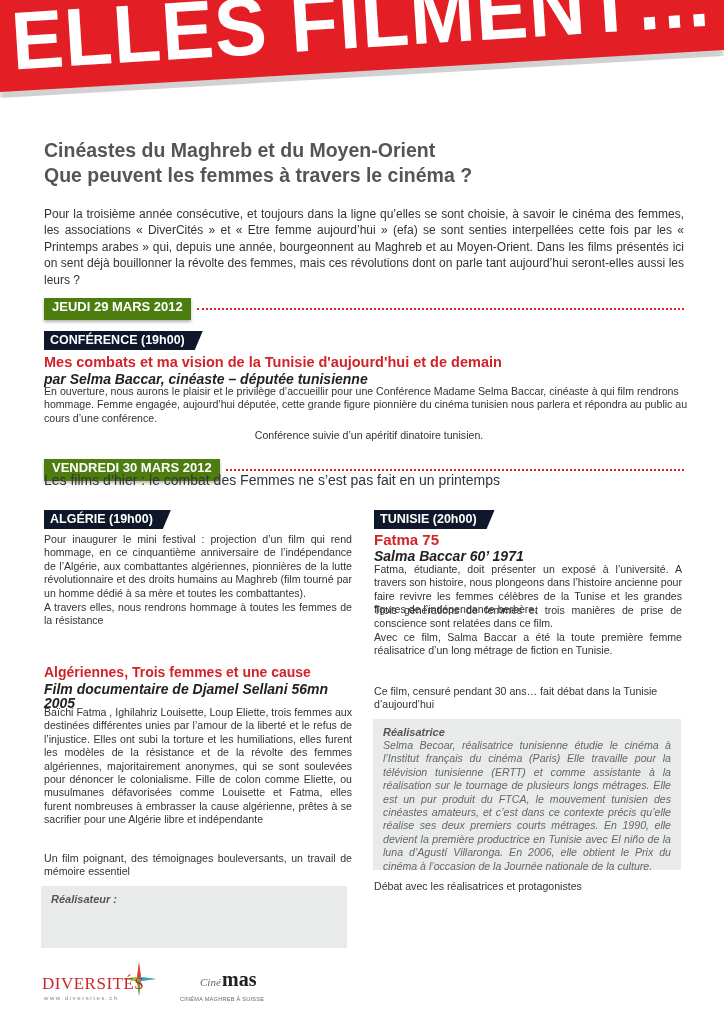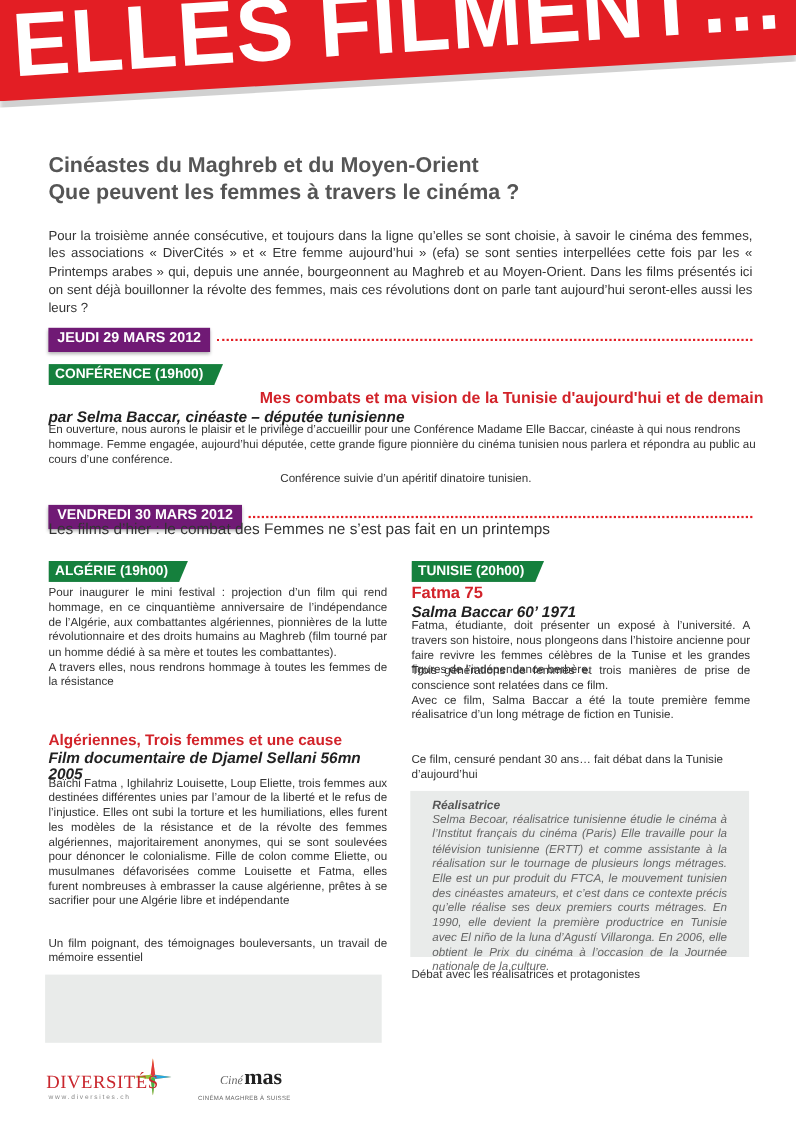--- a/index.html
+++ b/index.html
@@ -34,39 +34,39 @@
     font-size: 19.5px; font-weight: bold; color: #555; line-height: 25px;
   }
   .intro {
     position: absolute; left: 44px; top: 206px; width: 640px;
     font-size: 12px; line-height: 16.4px; color: #333; text-align: justify;
   }
 
   
   .date-row { position: absolute; left: 44px; width: 640px; height: 22px; display: flex; align-items: center; }
   .date-tag {
-    background: #701a75; color: #fff; font-weight: bold; font-size: 13px;
+    background: #4d7c0f; color: #fff; font-weight: bold; font-size: 13px;
     padding: 1px 8px; height: 22px; line-height: 16px; white-space: nowrap;
     box-shadow: 0 2px 3px rgba(0,0,0,0.3);
   }
   .date-dots { flex: 1; height: 0; border-top: 2px dotted #e31e24; margin-left: 6px; margin-top: 0; }
 
   .black-tag {
-    position: absolute; background: #15803d; color: #fff; font-weight: bold;
+    position: absolute; background: #0f172a; color: #fff; font-weight: bold;
     font-size: 12.5px; height: 19px; line-height: 19px; padding: 0 18px 0 6px; white-space: nowrap;
     clip-path: polygon(0 0, 100% 0, calc(100% - 8px) 100%, 0 100%);
     box-shadow: 0 2px 3px rgba(0,0,0,0.3);
   }
 
   .red-title { position: absolute; color: #d2232a; font-weight: bold; font-size: 14px; line-height: 17px; }
   .italic-sub { position: absolute; font-style: italic; font-weight: bold; font-size: 14px; color: #222; line-height: 14px; }
   .body-text { position: absolute; font-size: 10.6px; line-height: 13.4px; color: #333; }
   .justify { text-align: justify; }
 
-  .gray-box { position: absolute; background: #e9ebea; padding: 6px 20px; }
+  .gray-box { position: absolute; background: #e9ebea; padding: 6px 10px; }
   .gray-box .box-title { font-style: italic; font-weight: bold; font-size: 11px; color: #555; line-height: 14px; }
   .gray-box .box-body { font-style: italic; font-size: 10.6px; color: #666; line-height: 13.4px; text-align: justify; }
 
   
   .logo-diver { position: absolute; left: 42px; top: 962px; width: 115px; height: 44px; }
   .logo-diver .word { position: absolute; left: 0; top: 12px; font-family: "Liberation Serif", serif; font-size: 17px; color: #c9272e; letter-spacing: 0.5px; }
   .logo-diver .url { position: absolute; left: 2px; top: 33px; font-size: 6px; color: #888; letter-spacing: 1.6px; }
   .logo-diver .star { position: absolute; left: 80px; top: 0; width: 34px; height: 34px; }
   .logo-cine { position: absolute; left: 178px; top: 964px; width: 90px; height: 42px; }
   .logo-cine .year { position: absolute; left: 2px; top: -4px; font-size: 34px; font-weight: bold; color: transparent; -webkit-text-stroke: 1px #b5b59a; letter-spacing: 1px; }
@@ -90,41 +90,42 @@
 
 <p class="intro">Pour la troisième année consécutive, et toujours dans la ligne qu’elles se sont choisie, à savoir le cinéma des femmes, les associations « DiverCités » et « Etre femme aujourd’hui » (efa) se sont senties interpellées cette fois par les « Printemps arabes » qui, depuis une année, bourgeonnent au Maghreb et au Moyen-Orient. Dans les films présentés ici on sent déjà bouillonner la révolte des femmes, mais ces révolutions dont on parle tant aujourd’hui seront-elles aussi les leurs ?</p>
 
 <div class="date-row" style="top:298px;">
   <span class="date-tag">JEUDI 29 MARS 2012</span>
   <span class="date-dots"></span>
 </div>
 
 <div class="black-tag" style="left:44px; top:331px;">CONFÉRENCE (19h00)</div>
 
-<div class="red-title" style="left:44px; top:354px; width:650px; font-size:14.5px;text-align:right;">Mes combats et ma vision de la Tunisie d'aujourd'hui et de demain</div>
+<div class="red-title" style="left:44px; top:354px; width:650px; font-size:14.5px;">Mes combats et ma vision de la Tunisie d'aujourd'hui et de demain</div>
 <div class="italic-sub" style="left:44px; top:372px; width:650px;">par Selma Baccar, cinéaste – députée tunisienne</div>
-<p class="body-text" style="left:44px; top:385px; width:650px;">En ouverture, nous aurons le plaisir  et le privilège d’accueillir pour une Conférence Madame Elle Baccar, cinéaste à qui nous rendrons hommage. Femme engagée, aujourd’hui députée, cette grande figure pionnière du cinéma  tunisien nous parlera et répondra au public  au cours d’une conférence.</p>
+<p class="body-text" style="left:44px; top:385px; width:650px;">En ouverture, nous aurons le plaisir  et le privilège d’accueillir pour une Conférence Madame Selma Baccar, cinéaste à qui film rendrons hommage. Femme engagée, aujourd’hui députée, cette grande figure pionnière du cinéma  tunisien nous parlera et répondra au public  au cours d’une conférence.</p>
 <p class="body-text" style="left:44px; top:429px; width:650px;text-align:center;">Conférence suivie d’un apéritif dinatoire tunisien.</p>
 
 <div class="date-row" style="top:459px;">
   <span class="date-tag">VENDREDI 30 MARS 2012</span>
   <span class="date-dots"></span>
 </div>
 <div class="body-text" style="left:44px; top:474px; width:650px; font-size:14px;">Les films d’hier : le combat des Femmes ne s’est pas fait en un printemps</div>
 
 <div class="black-tag" style="left:44px; top:510px;">ALGÉRIE (19h00)</div>
 <p class="body-text justify" style="left:44px; top:533px; width:308px;">Pour inaugurer le mini festival : projection d’un film qui rend hommage, en ce cinquantième anniversaire de l’indépendance de l’Algérie, aux combattantes algériennes, pionnières de la lutte  révolutionnaire et des droits humains au Maghreb (film tourné par un homme dédié à sa mère et toutes les combattantes).</p>
 <p class="body-text justify" style="left:44px; top:601px; width:308px;">A travers elles, nous  rendrons hommage à toutes les femmes de la résistance</p>
 
 <div class="red-title" style="left:44px; top:664px; width:310px;">Algériennes, Trois femmes et une cause</div>
 <div class="italic-sub" style="left:44px; top:682px; width:310px;">Film documentaire de Djamel Sellani 56mn 2005</div>
 <p class="body-text justify" style="left:44px; top:706px; width:308px;">Baïchi Fatma , Ighilahriz Louisette, Loup Eliette,  trois femmes aux destinées différentes unies par l’amour de la liberté et le refus de l’injustice.  Elles ont subi la torture et les humiliations, elles furent  les  modèles de la résistance et de la révolte des femmes algériennes, majoritairement anonymes, qui se sont soulevées pour dénoncer le colonialisme. Fille de colon comme Eliette, ou musulmanes défavorisées comme Louisette et Fatma, elles furent nombreuses à embrasser la cause algérienne, prêtes à se sacrifier pour une Algérie libre et indépendante</p>
 <p class="body-text justify" style="left:44px; top:852px; width:308px;">Un film poignant, des témoignages bouleversants, un travail de mémoire essentiel</p>
 
 <div class="gray-box" style="left:41px; top:886px; width:306px; height:62px;">
+  <div class="box-title">Réalisateur :</div>
 </div>
 
 <div class="black-tag" style="left:374px; top:510px;">TUNISIE (20h00)</div>
 <div class="red-title" style="left:374px; top:531px; width:310px; font-size:15px;">Fatma 75</div>
 <div class="italic-sub" style="left:374px; top:549px; width:310px;">Salma Baccar 60’  1971</div>
 <p class="body-text justify" style="left:374px; top:563px; width:308px;">Fatma, étudiante, doit présenter un exposé à l’université. A travers son histoire, nous plongeons dans l’histoire ancienne pour faire revivre les femmes célèbres de la Tunise et les grandes figures de l’indépendance berbère.</p>
 <p class="body-text justify" style="left:374px; top:604px; width:308px;">Trois générations de femmes et trois manières de prise de conscience sont relatées dans ce film.</p>
 <p class="body-text justify" style="left:374px; top:631px; width:308px;">Avec ce film, Salma Baccar a été la toute  première femme réalisatrice d’un long métrage de fiction en Tunisie.</p>
 <p class="body-text" style="left:374px; top:685px; width:308px;">Ce film, censuré pendant 30 ans… fait débat  dans la Tunisie d’aujourd’hui</p>
 

